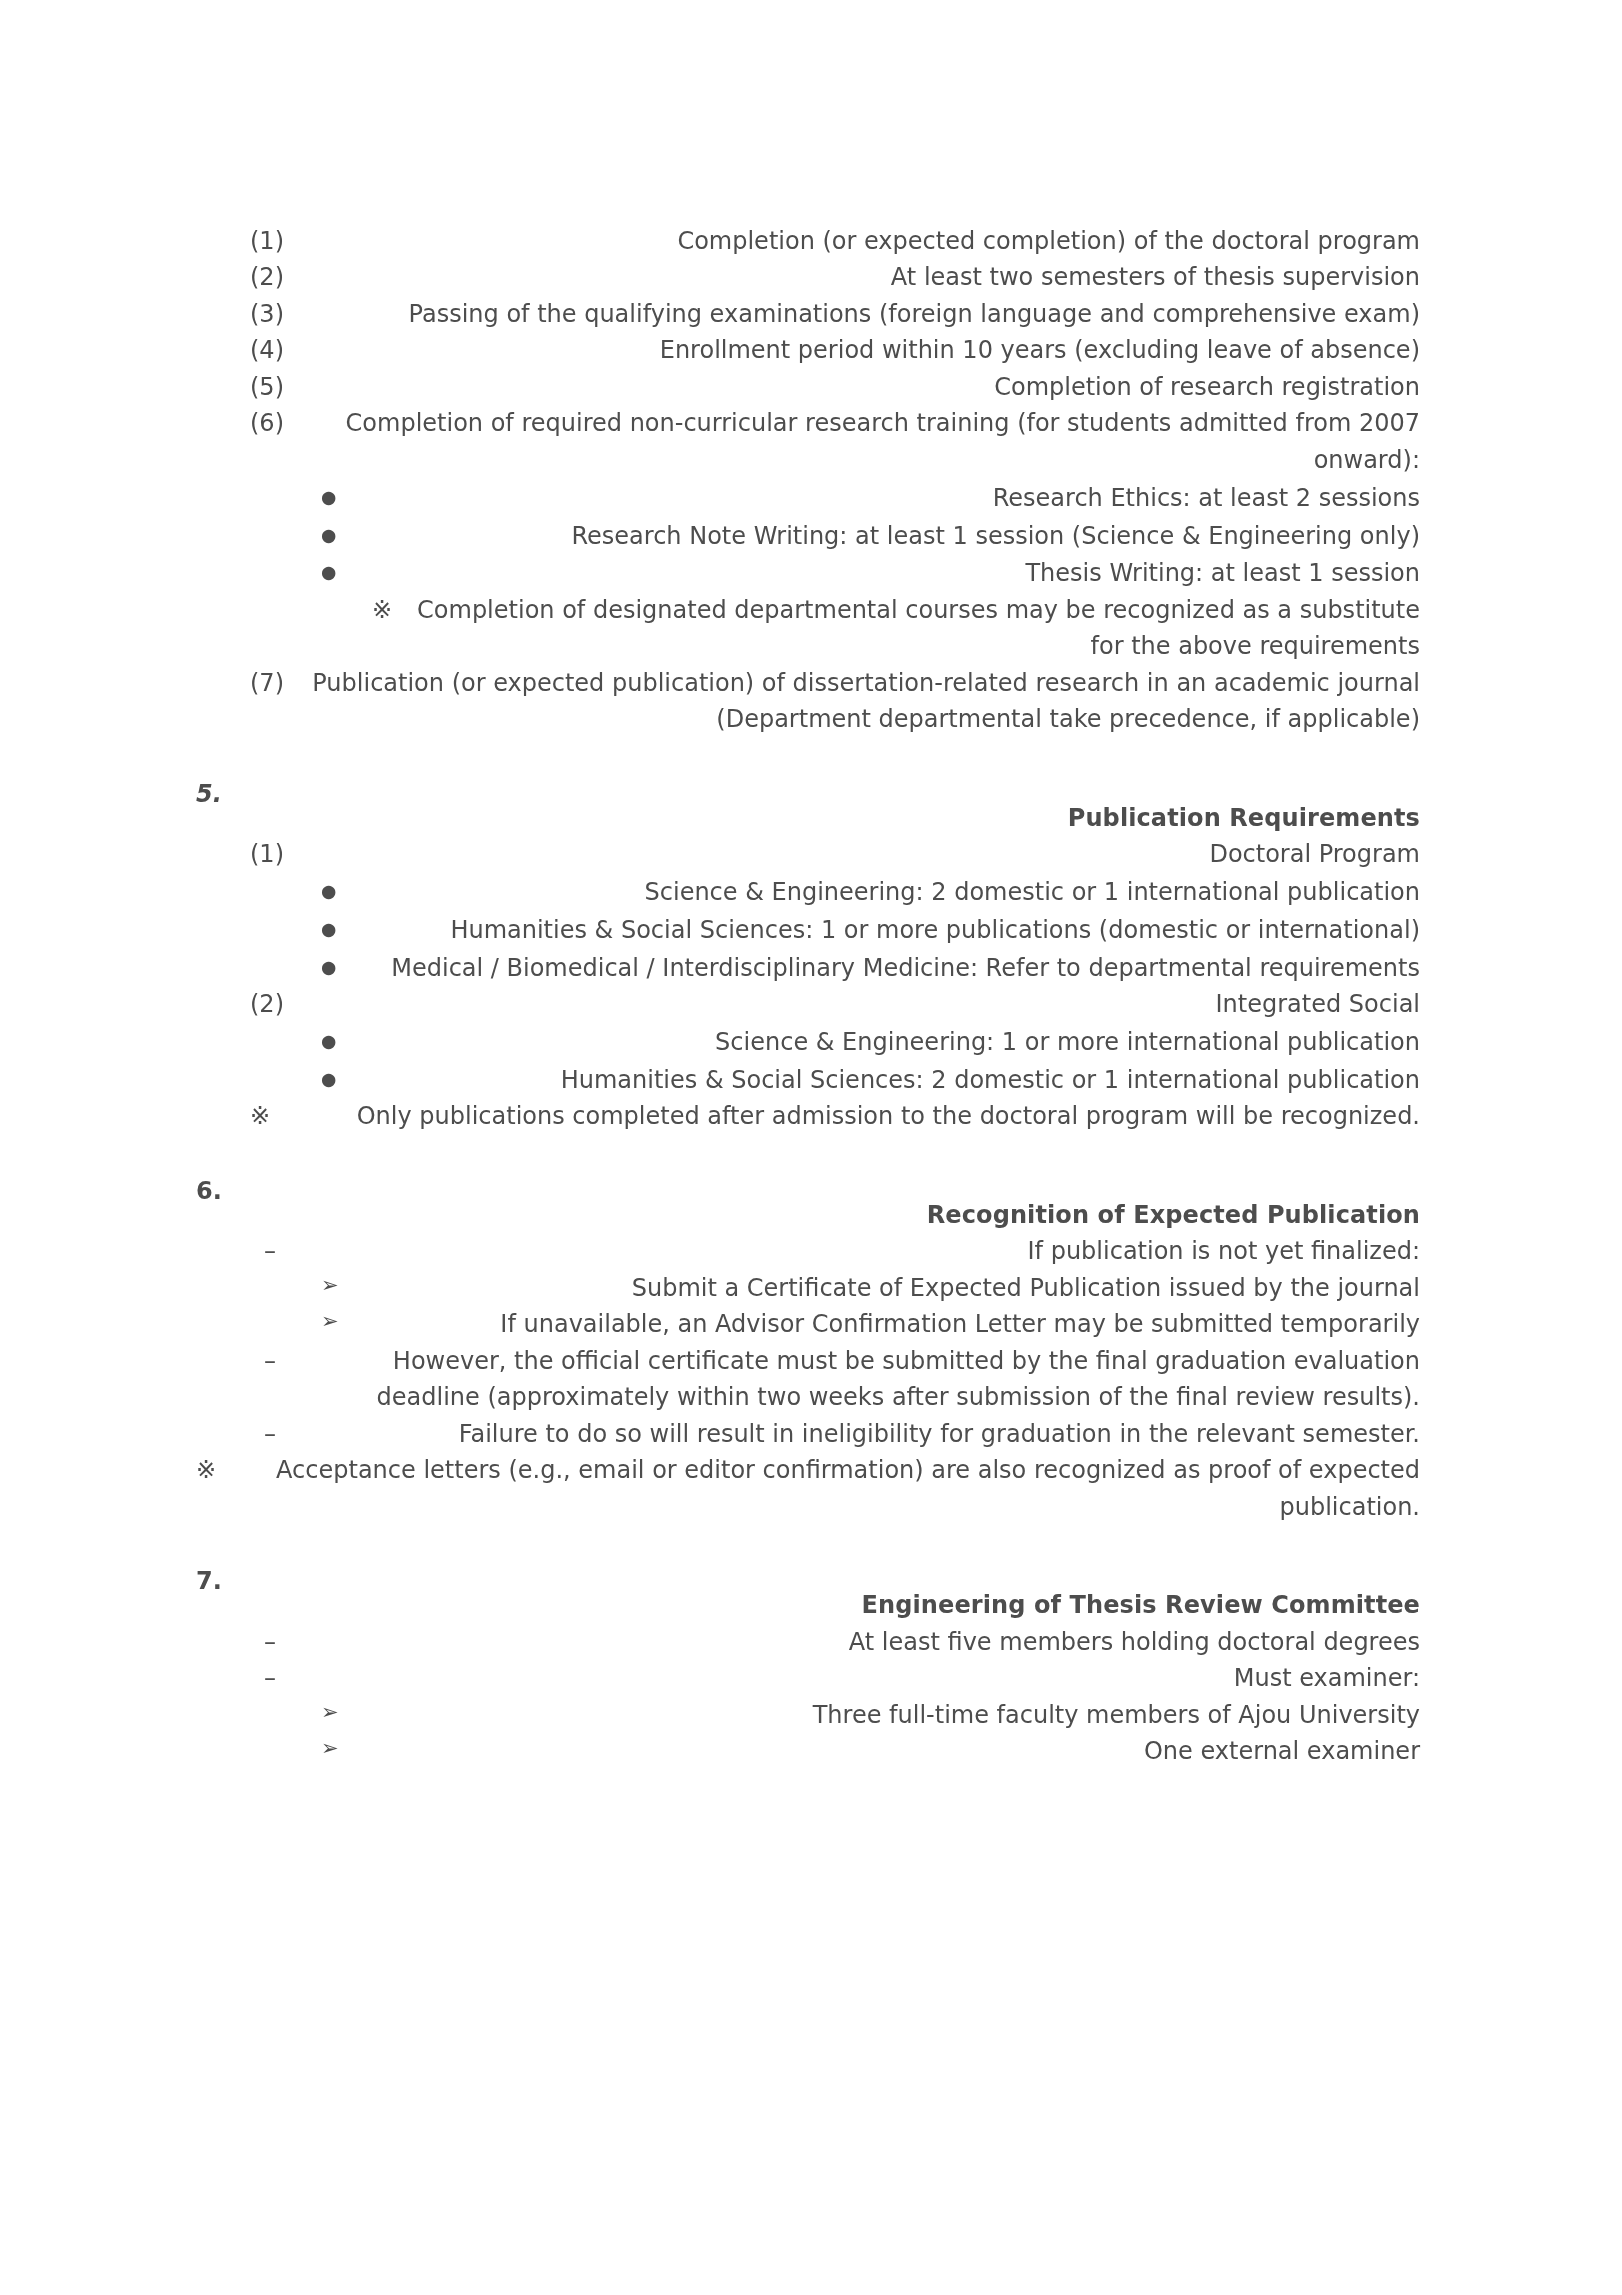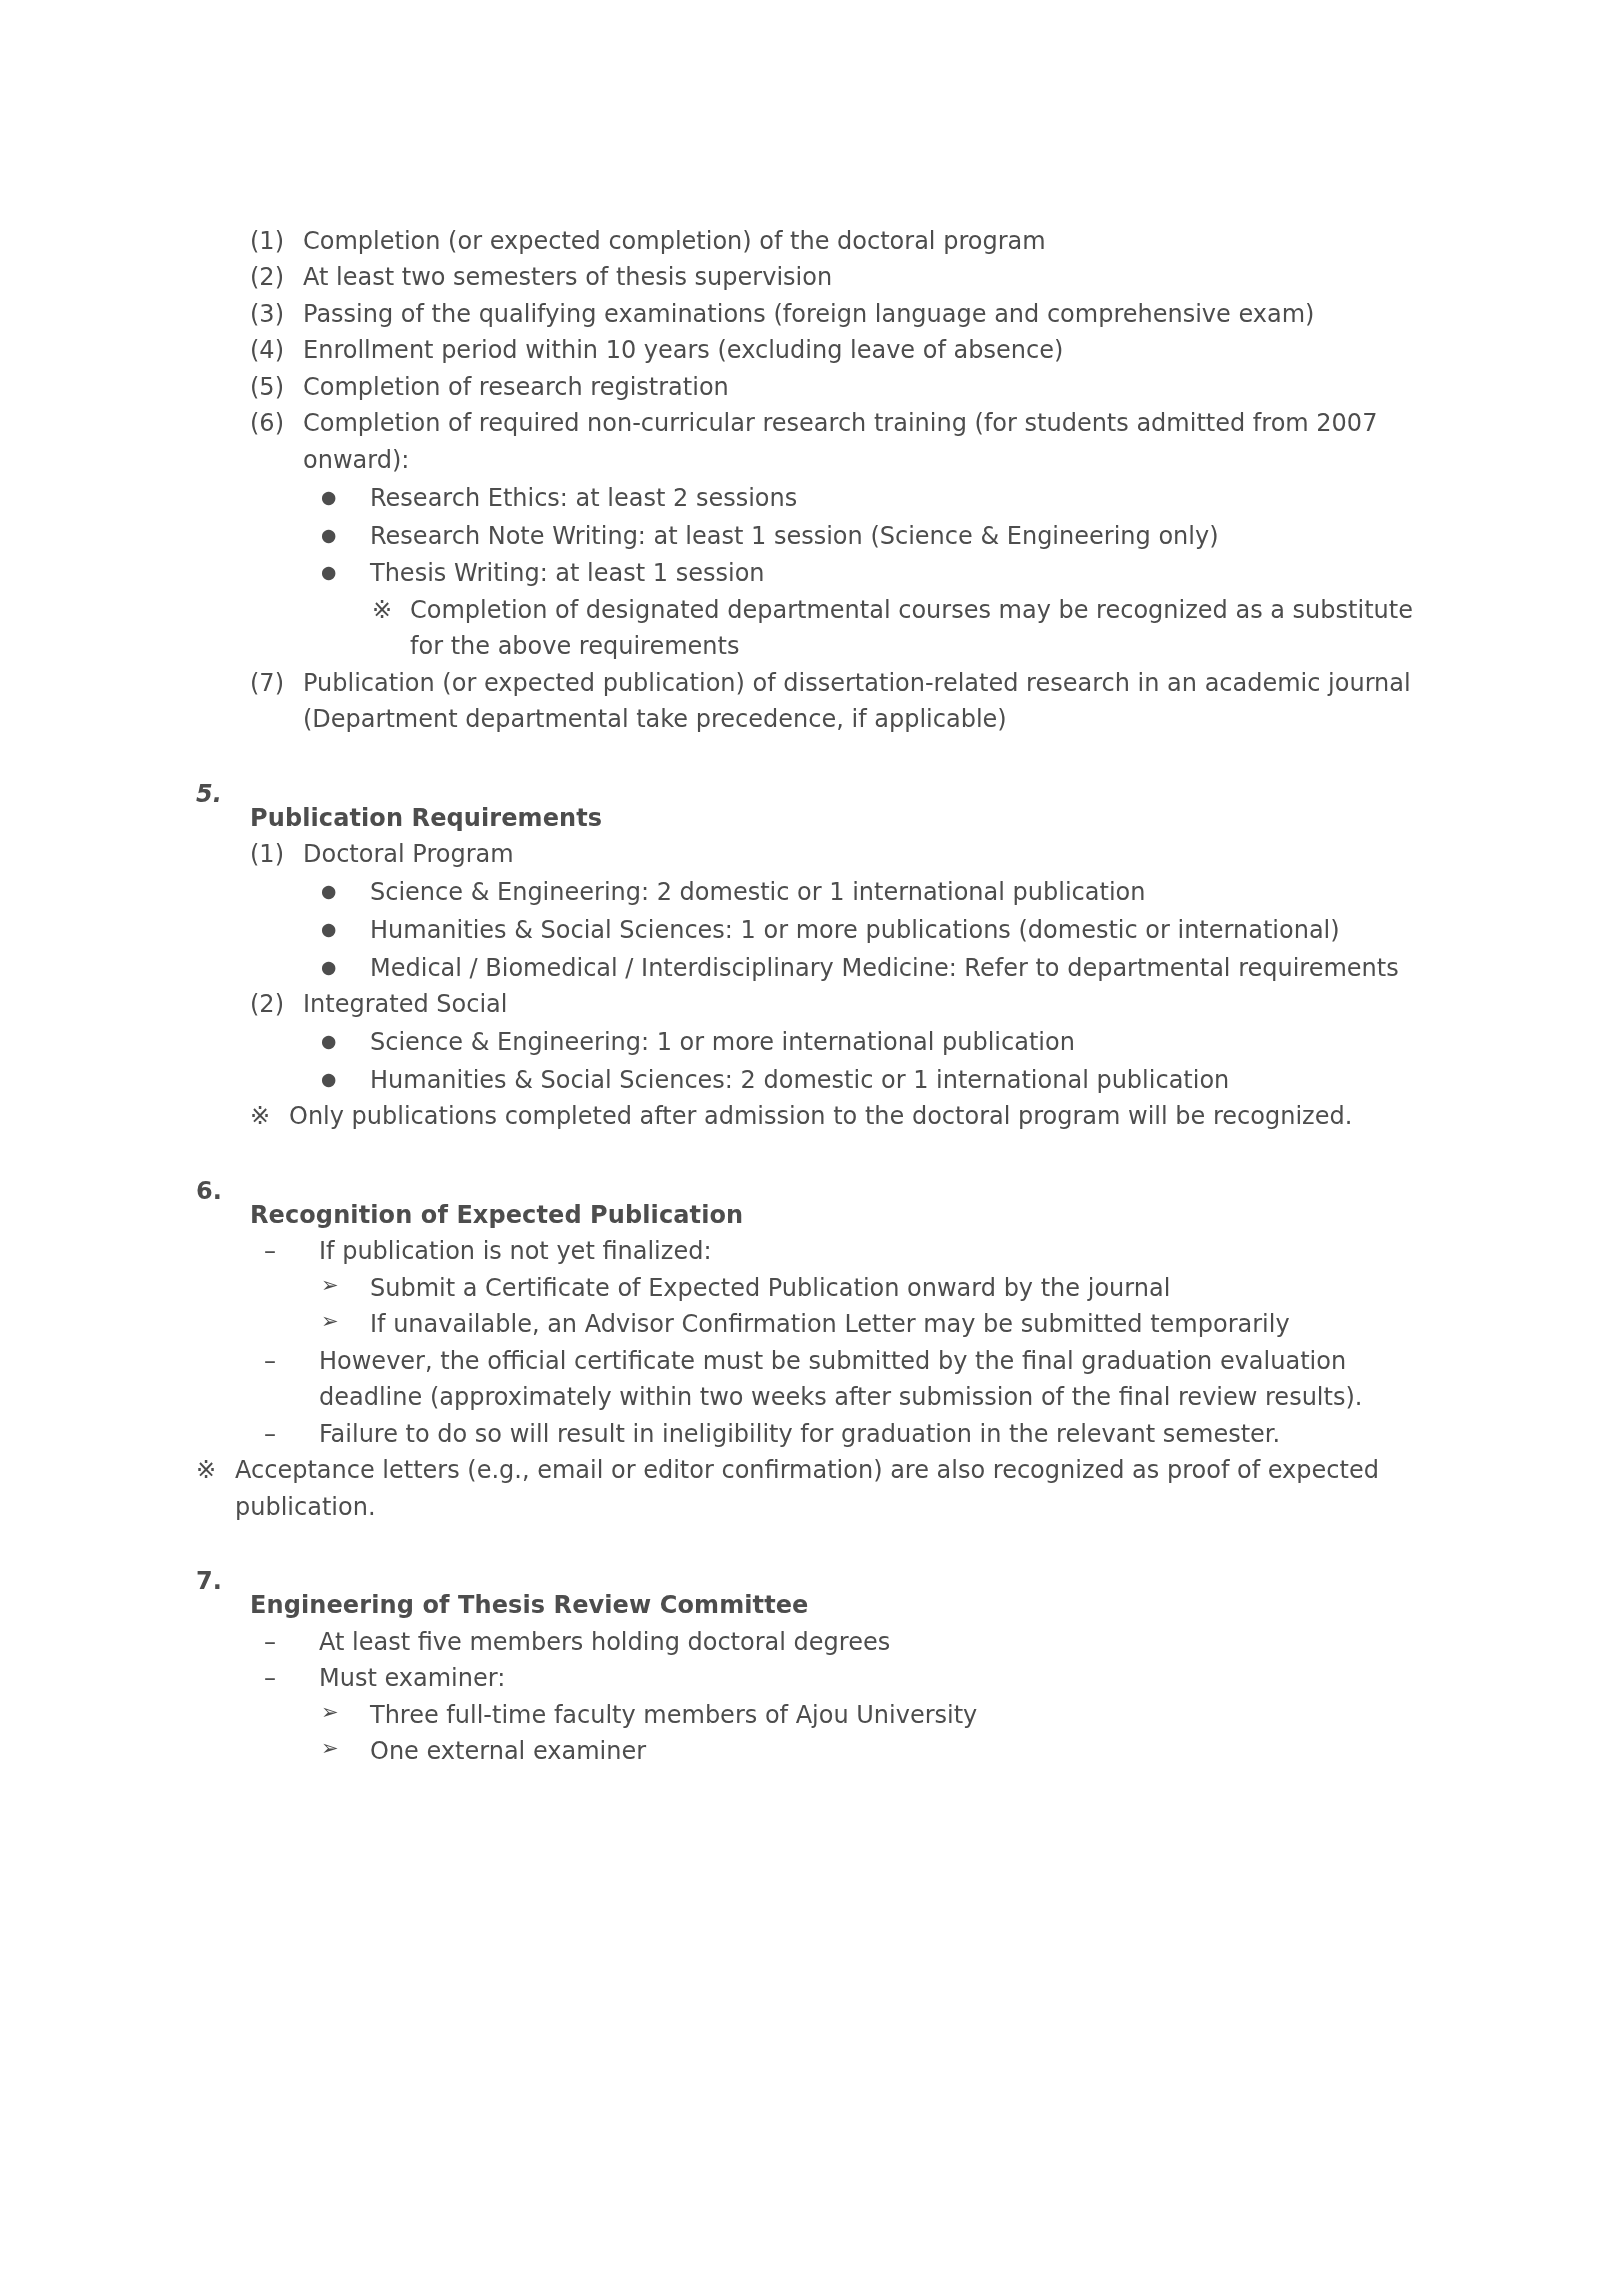--- a/index.html
+++ b/index.html
@@ -31,20 +31,21 @@
   .row {
     display: flex;
     align-items: flex-start;
   }
   .marker {
     flex: 0 0 auto;
     white-space: pre;
   }
   .text {
     flex: 1 1 auto;
+    text-align: right;
   }
 
   
   .lvl-paren {
     margin-left: 54px;
   }
   .lvl-paren > .marker {
     width: 53px;
   }
 
@@ -246,21 +247,21 @@
         <span class="text">Recognition of Expected Publication</span>
       </div>
 
       <div class="row lvl-dash">
         <span class="marker">–</span>
         <span class="text">If publication is not yet finalized:</span>
       </div>
 
       <div class="row lvl-arrow">
         <span class="marker">➢</span>
-        <span class="text">Submit a Certificate of Expected Publication onward by the journal</span>
+        <span class="text">Submit a Certificate of Expected Publication issued by the journal</span>
       </div>
       <div class="row lvl-arrow">
         <span class="marker">➢</span>
         <span class="text">If unavailable, an Advisor Confirmation Letter may be submitted temporarily</span>
       </div>
 
       <div class="row lvl-dash">
         <span class="marker">–</span>
         <span class="text">However, the official certificate must be submitted by the final graduation evaluation deadline (approximately within two weeks after submission of the final review results).</span>
       </div>

